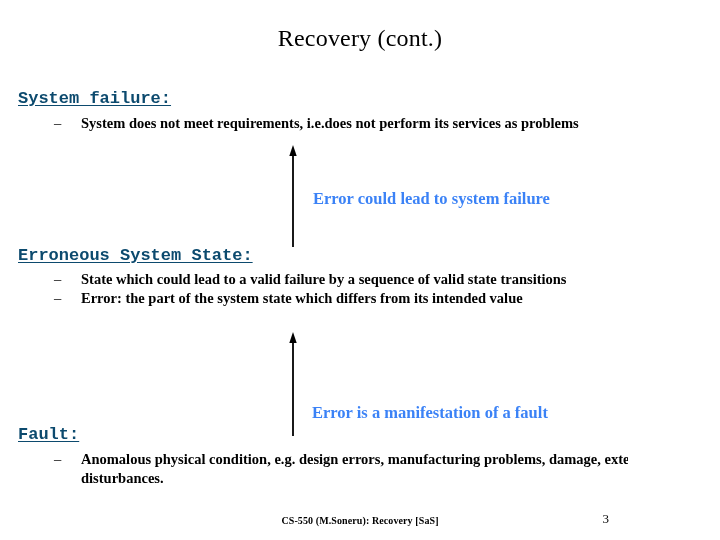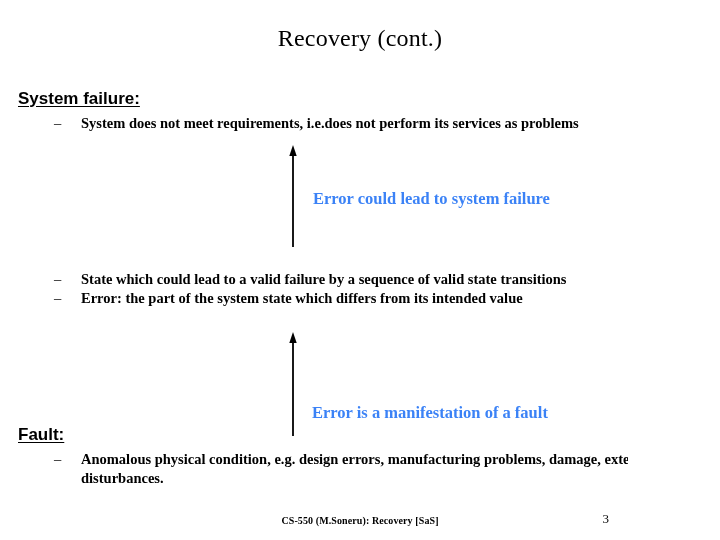--- a/index.html
+++ b/index.html
@@ -32,28 +32,28 @@
     font-weight: 400;
     line-height: 30px;
     letter-spacing: 0.2px;
     color: #000000;
   }
 
   
   .section-heading {
     position: absolute;
     left: 18px;
-    font-family: Liberation Sans, sans-serif;
+    font-family: Liberation Mono, monospace;
     font-size: 17px;
     font-weight: 700;
     line-height: 21px;
     text-decoration: underline;
     text-underline-offset: 2px;
     white-space: nowrap;
-    color: #000000;
+    color: #0c4a6e;
   }
   #heading-system-failure { top: 88px; }
   #heading-erroneous-state { top: 245px; }
   #heading-fault { top: 424px; }
 
   
   .bullet-list {
     position: absolute;
     left: 54px;
     width: 640px;
@@ -150,20 +150,21 @@
 
   <div class="arrow" id="arrow-error-to-failure">
     <svg viewBox="0 0 14 102" preserveAspectRatio="none">
       <line x1="7" y1="102" x2="7" y2="7" stroke="#000000" stroke-width="1.8"></line>
       <polygon points="7,0 3.3,11 10.7,11" fill="#000000"></polygon>
     </svg>
   </div>
 
   <div class="callout-label" id="callout-failure">Error could lead to system failure</div>
 
+  <div class="section-heading" id="heading-erroneous-state">Erroneous System State:</div>
 
   <div class="bullet-list" id="list-erroneous-state">
     <div class="bullet-item">
       <span class="bullet-marker">–</span>
       <span class="bullet-text">State which could lead to a valid failure by a sequence of valid state transitions</span>
     </div>
     <div class="bullet-item">
       <span class="bullet-marker">–</span>
       <span class="bullet-text">Error: the part of the system state which differs from its intended value</span>
     </div>

